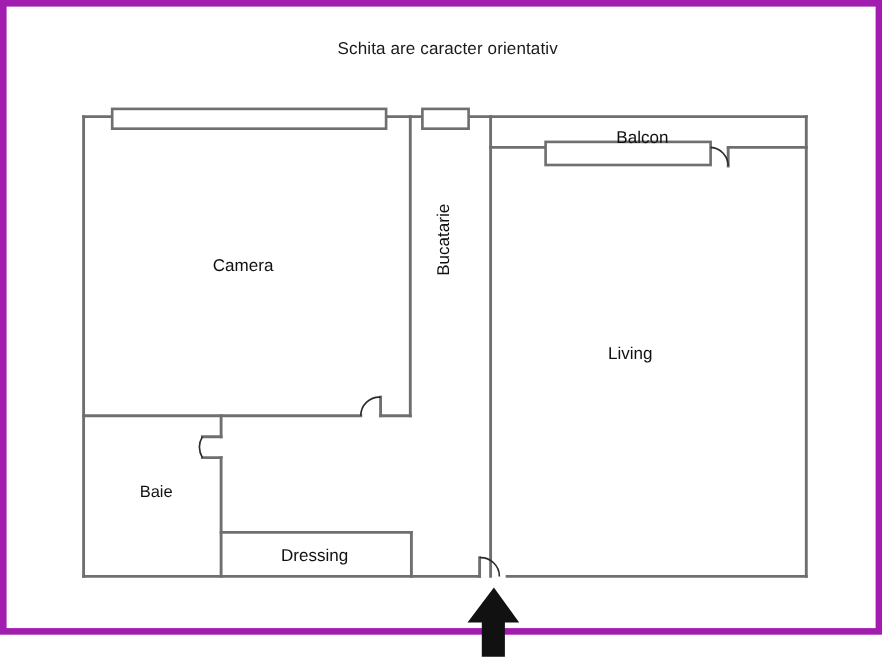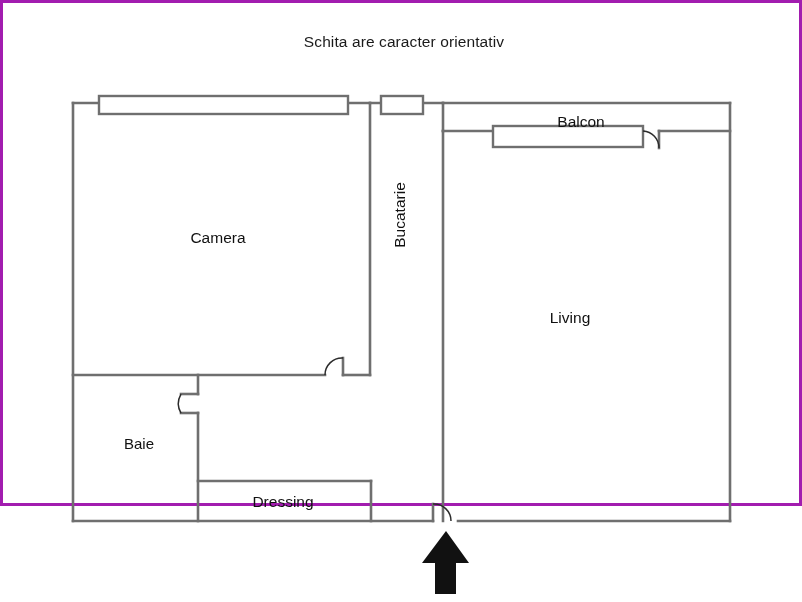--- a/index.html
+++ b/index.html
@@ -10,23 +10,23 @@
   }
   body {
     width: 802px;
     height: 602px;
     font-family: "Liberation Sans", sans-serif;
     overflow: hidden;
   }
   #plan-frame {
     position: relative;
     width: 802px;
-    height: 506px;
+    height: 577px;
     box-sizing: border-box;
-    border: 3px solid #a21caf;
+    border: 6px solid #a21caf;
     background: #ffffff;
     padding-left: 31px;
   }
   #plan-title {
     position: absolute;
     left: 0;
     top: 30px;
     width: 802px;
     text-align: center;
     font-size: 15.5px;

